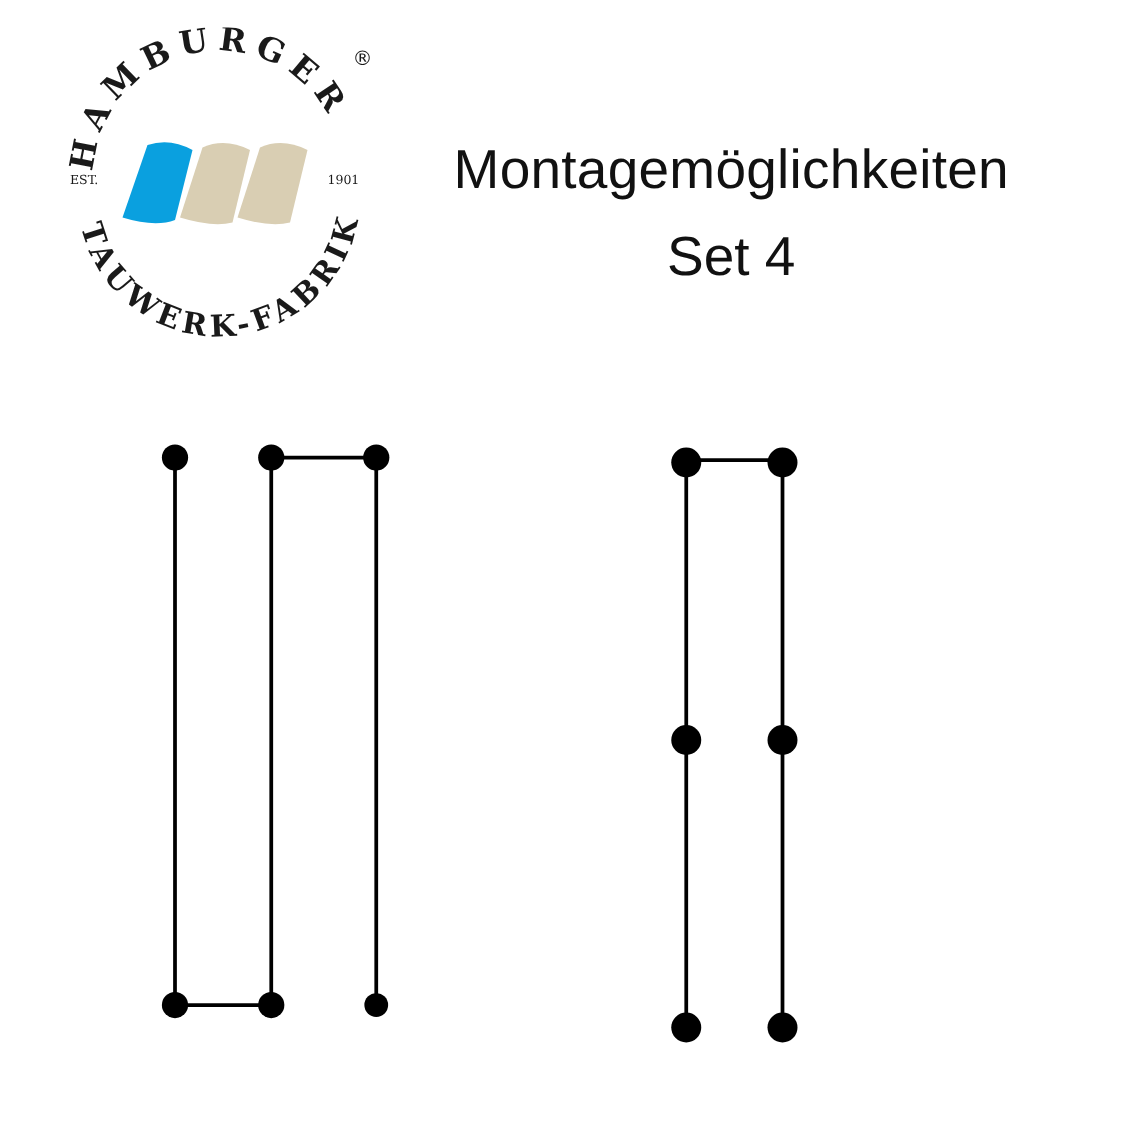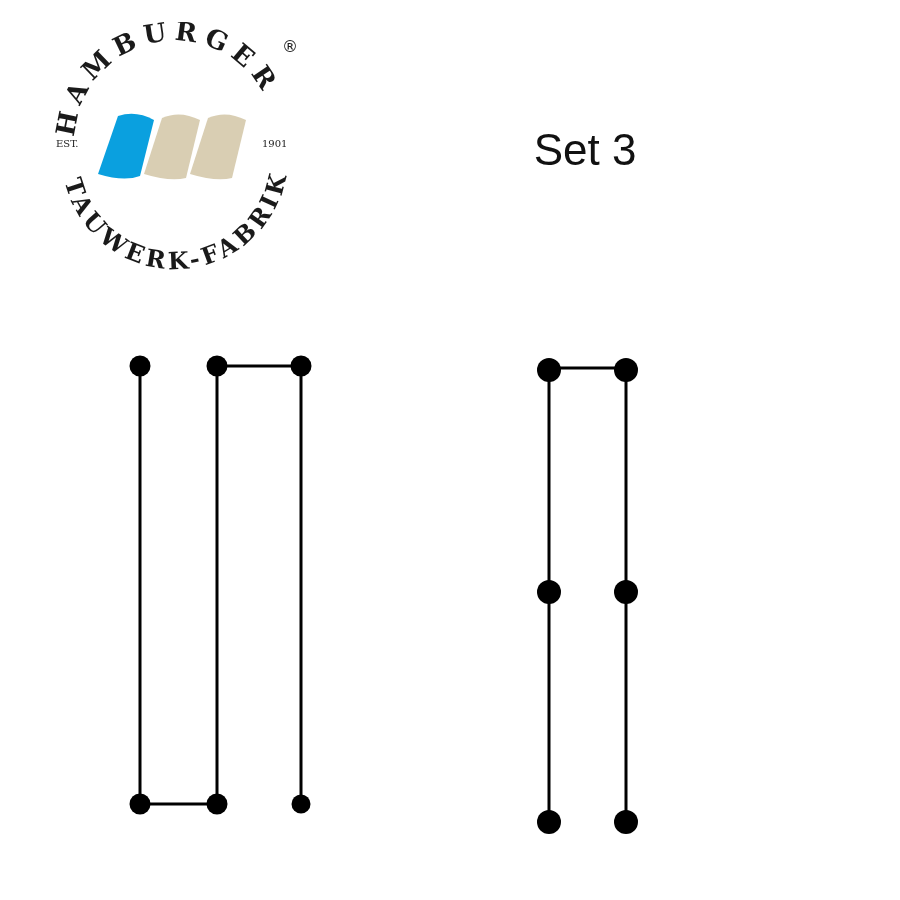--- a/index.html
+++ b/index.html
@@ -29,21 +29,22 @@
     <text x="16" y="125" font-family="DejaVu Serif, serif" font-size="10" fill="#1a1a1a">EST.</text>
     <text x="222" y="125" font-family="DejaVu Serif, serif" font-size="10" fill="#1a1a1a">1901</text>
 
     <path d="M 78 94 Q 96 88 114 98 L 100 154 Q 84 160 58 152 Z" fill="#0aa0df"></path>
     <path d="M 122 96 Q 140 88 160 98 L 146 156 Q 130 160 104 152 Z" fill="#d9ceb3"></path>
     <path d="M 168 96 Q 186 88 206 98 L 192 156 Q 176 160 150 152 Z" fill="#d9ceb3"></path>
   </svg>
 </div>
 
 <div class="title-block">
-  <div class="title-line2">Set 3</div>
+  <div class="title-line1">Montagemöglichkeiten</div>
+  <div class="title-line2">Set 4</div>
 </div>
 
 <svg class="diagram" width="900" height="900" viewBox="0 0 900 900">
   <g stroke="#000" stroke-width="3" fill="#000">
     <line x1="140" y1="366" x2="140" y2="804"></line>
     <line x1="217" y1="366" x2="217" y2="804"></line>
     <line x1="301" y1="366" x2="301" y2="804"></line>
     <line x1="217" y1="366" x2="301" y2="366"></line>
     <line x1="140" y1="804" x2="217" y2="804"></line>
     <circle cx="140" cy="366" r="10.5" stroke="none"></circle>

